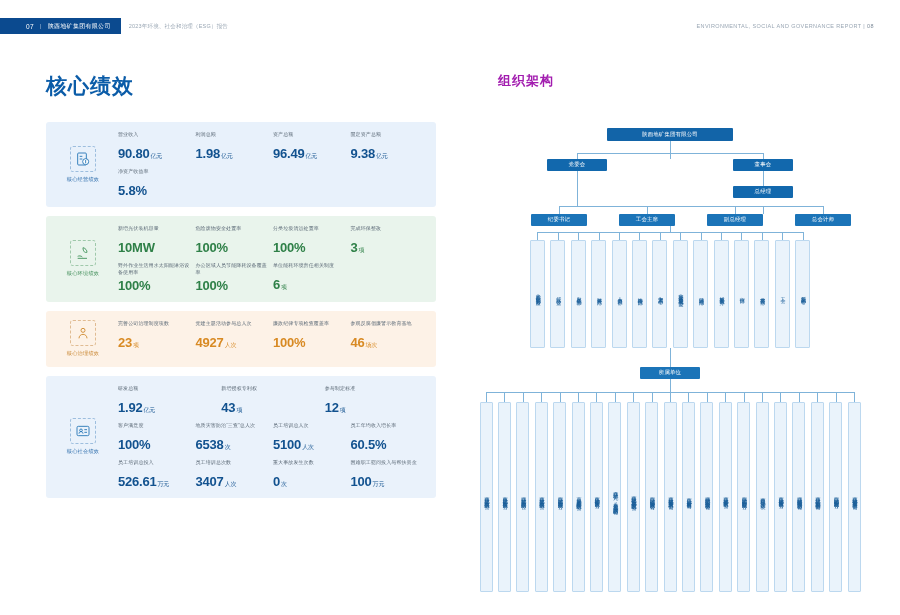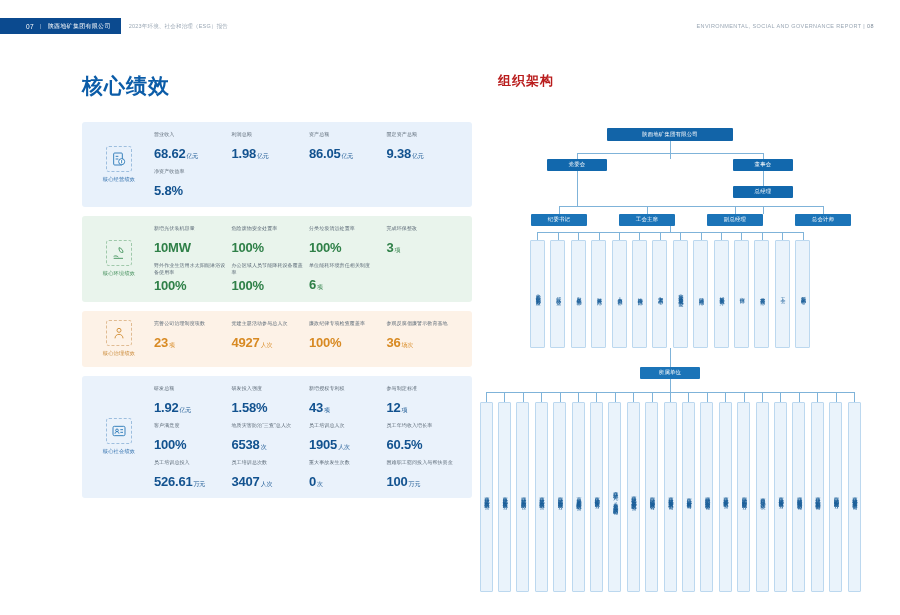--- a/index.html
+++ b/index.html
@@ -25,21 +25,21 @@
     color: #9aa7b4; font-size: 5.5px; padding-left: 8px; letter-spacing: .2px;
   }
   .hdr-right {
     margin-left: auto; color: #9aa7b4; font-size: 5.5px;
     padding-right: 26px; letter-spacing: .4px;
   }
   .hdr-right .pg2 { color: #7c8a98; }
 
   
   .left {
-    position: absolute; left: 46px; top: 72px; width: 390px; margin-left: 36px;
+    position: absolute; left: 46px; top: 72px; width: 390px;
   }
   .title-cn {
     font-size: 21px; font-weight: bold; color: #0b5ca8; letter-spacing: 1px;
   }
   .cards { margin-top: 22px; display: flex; flex-direction: column; gap: 9px; }
   .card {
     display: flex; border-radius: 3px; padding: 9px 8px 9px 6px;
     min-height: 56px;
   }
   .card.blue   { background: #e8f1fb; }
@@ -79,21 +79,21 @@
   }
   .card.green .m-val  { color: #2f8048; }
   .card.orange .m-val { color: #d88a23; }
   .m-val .unit { font-size: 6px; font-weight: normal; margin-left: 1px; }
 
   
   .right {
     position: absolute; left: 462px; top: 72px; width: 416px; height: 490px;
   }
   .title-cn2 {
-    font-size: 13px; font-weight: bold; color: #b91c1c; letter-spacing: 1px;
+    font-size: 13px; font-weight: bold; color: #a21caf; letter-spacing: 1px;
     padding-left: 36px;
   }
   .chart { position: absolute; inset: 0; }
   .node {
     position: absolute; background: #1264a8; color: #fff;
     font-size: 5.4px; display: flex; align-items: center; justify-content: center;
     border-radius: 1px; letter-spacing: .2px; text-align: center; line-height: 1.1;
     padding: 0 2px;
   }
   .node.lvl2 { background: #1268ad; }
@@ -141,29 +141,29 @@
             <circle cx="16" cy="16" r="4.5" fill="#fff"></circle>
               <line x1="16" y1="13.5" x2="16" y2="18.5"></line>
           </svg>
         </div>
         <div class="side-label">核心经营绩效</div>
       </div>
       <div class="card-body">
         <div class="metric-row">
           <div class="metric">
             <div class="m-label">营业收入</div>
-            <div class="m-val"><span>68.62</span><span class="unit">亿元</span></div>
+            <div class="m-val"><span>90.80</span><span class="unit">亿元</span></div>
           </div>
           <div class="metric">
             <div class="m-label">利润总额</div>
             <div class="m-val"><span>1.98</span><span class="unit">亿元</span></div>
           </div>
           <div class="metric">
             <div class="m-label">资产总额</div>
-            <div class="m-val"><span>86.05</span><span class="unit">亿元</span></div>
+            <div class="m-val"><span>96.49</span><span class="unit">亿元</span></div>
           </div>
           <div class="metric">
             <div class="m-label">固定资产总额</div>
             <div class="m-val"><span>9.38</span><span class="unit">亿元</span></div>
           </div>
         </div>
         <div class="metric-row">
           <div class="metric" style="flex:0 0 25%">
             <div class="m-label">净资产收益率</div>
             <div class="m-val"><span>5.8%</span></div>
@@ -239,21 +239,21 @@
           <div class="metric">
             <div class="m-label">党建主题活动参与总人次</div>
             <div class="m-val"><span>4927</span><span class="unit">人次</span></div>
           </div>
           <div class="metric">
             <div class="m-label">廉政纪律专项检查覆盖率</div>
             <div class="m-val"><span>100%</span></div>
           </div>
           <div class="metric">
             <div class="m-label">参观反腐倡廉警示教育基地</div>
-            <div class="m-val"><span>36</span><span class="unit">场次</span></div>
+            <div class="m-val"><span>46</span><span class="unit">场次</span></div>
           </div>
         </div>
       </div>
     </div>
 
     <div class="card blue2">
       <div class="card-side">
         <div class="icon-box">
           <svg viewBox="0 0 24 24" fill="none" stroke="#2b7ab8" stroke-width="1.4">
             <rect x="3" y="5" width="18" height="14" rx="2"></rect>
@@ -265,44 +265,40 @@
         </div>
         <div class="side-label">核心社会绩效</div>
       </div>
       <div class="card-body">
         <div class="metric-row">
           <div class="metric">
             <div class="m-label">研发总额</div>
             <div class="m-val"><span>1.92</span><span class="unit">亿元</span></div>
           </div>
           <div class="metric">
-            <div class="m-label">研发投入强度</div>
-            <div class="m-val"><span>1.58%</span></div>
-          </div>
-          <div class="metric">
             <div class="m-label">新增授权专利权</div>
             <div class="m-val"><span>43</span><span class="unit">项</span></div>
           </div>
           <div class="metric">
             <div class="m-label">参与制定标准</div>
             <div class="m-val"><span>12</span><span class="unit">项</span></div>
           </div>
         </div>
         <div class="metric-row">
           <div class="metric">
             <div class="m-label">客户满意度</div>
             <div class="m-val"><span>100%</span></div>
           </div>
           <div class="metric">
             <div class="m-label">地质灾害防治“三查”总人次</div>
             <div class="m-val"><span>6538</span><span class="unit">次</span></div>
           </div>
           <div class="metric">
             <div class="m-label">员工培训总人次</div>
-            <div class="m-val"><span>1905</span><span class="unit">人次</span></div>
+            <div class="m-val"><span>5100</span><span class="unit">人次</span></div>
           </div>
           <div class="metric">
             <div class="m-label">员工年均收入增长率</div>
             <div class="m-val"><span>60.5%</span></div>
           </div>
         </div>
         <div class="metric-row">
           <div class="metric">
             <div class="m-label">员工培训总投入</div>
             <div class="m-val"><span>526.61</span><span class="unit">万元</span></div>

